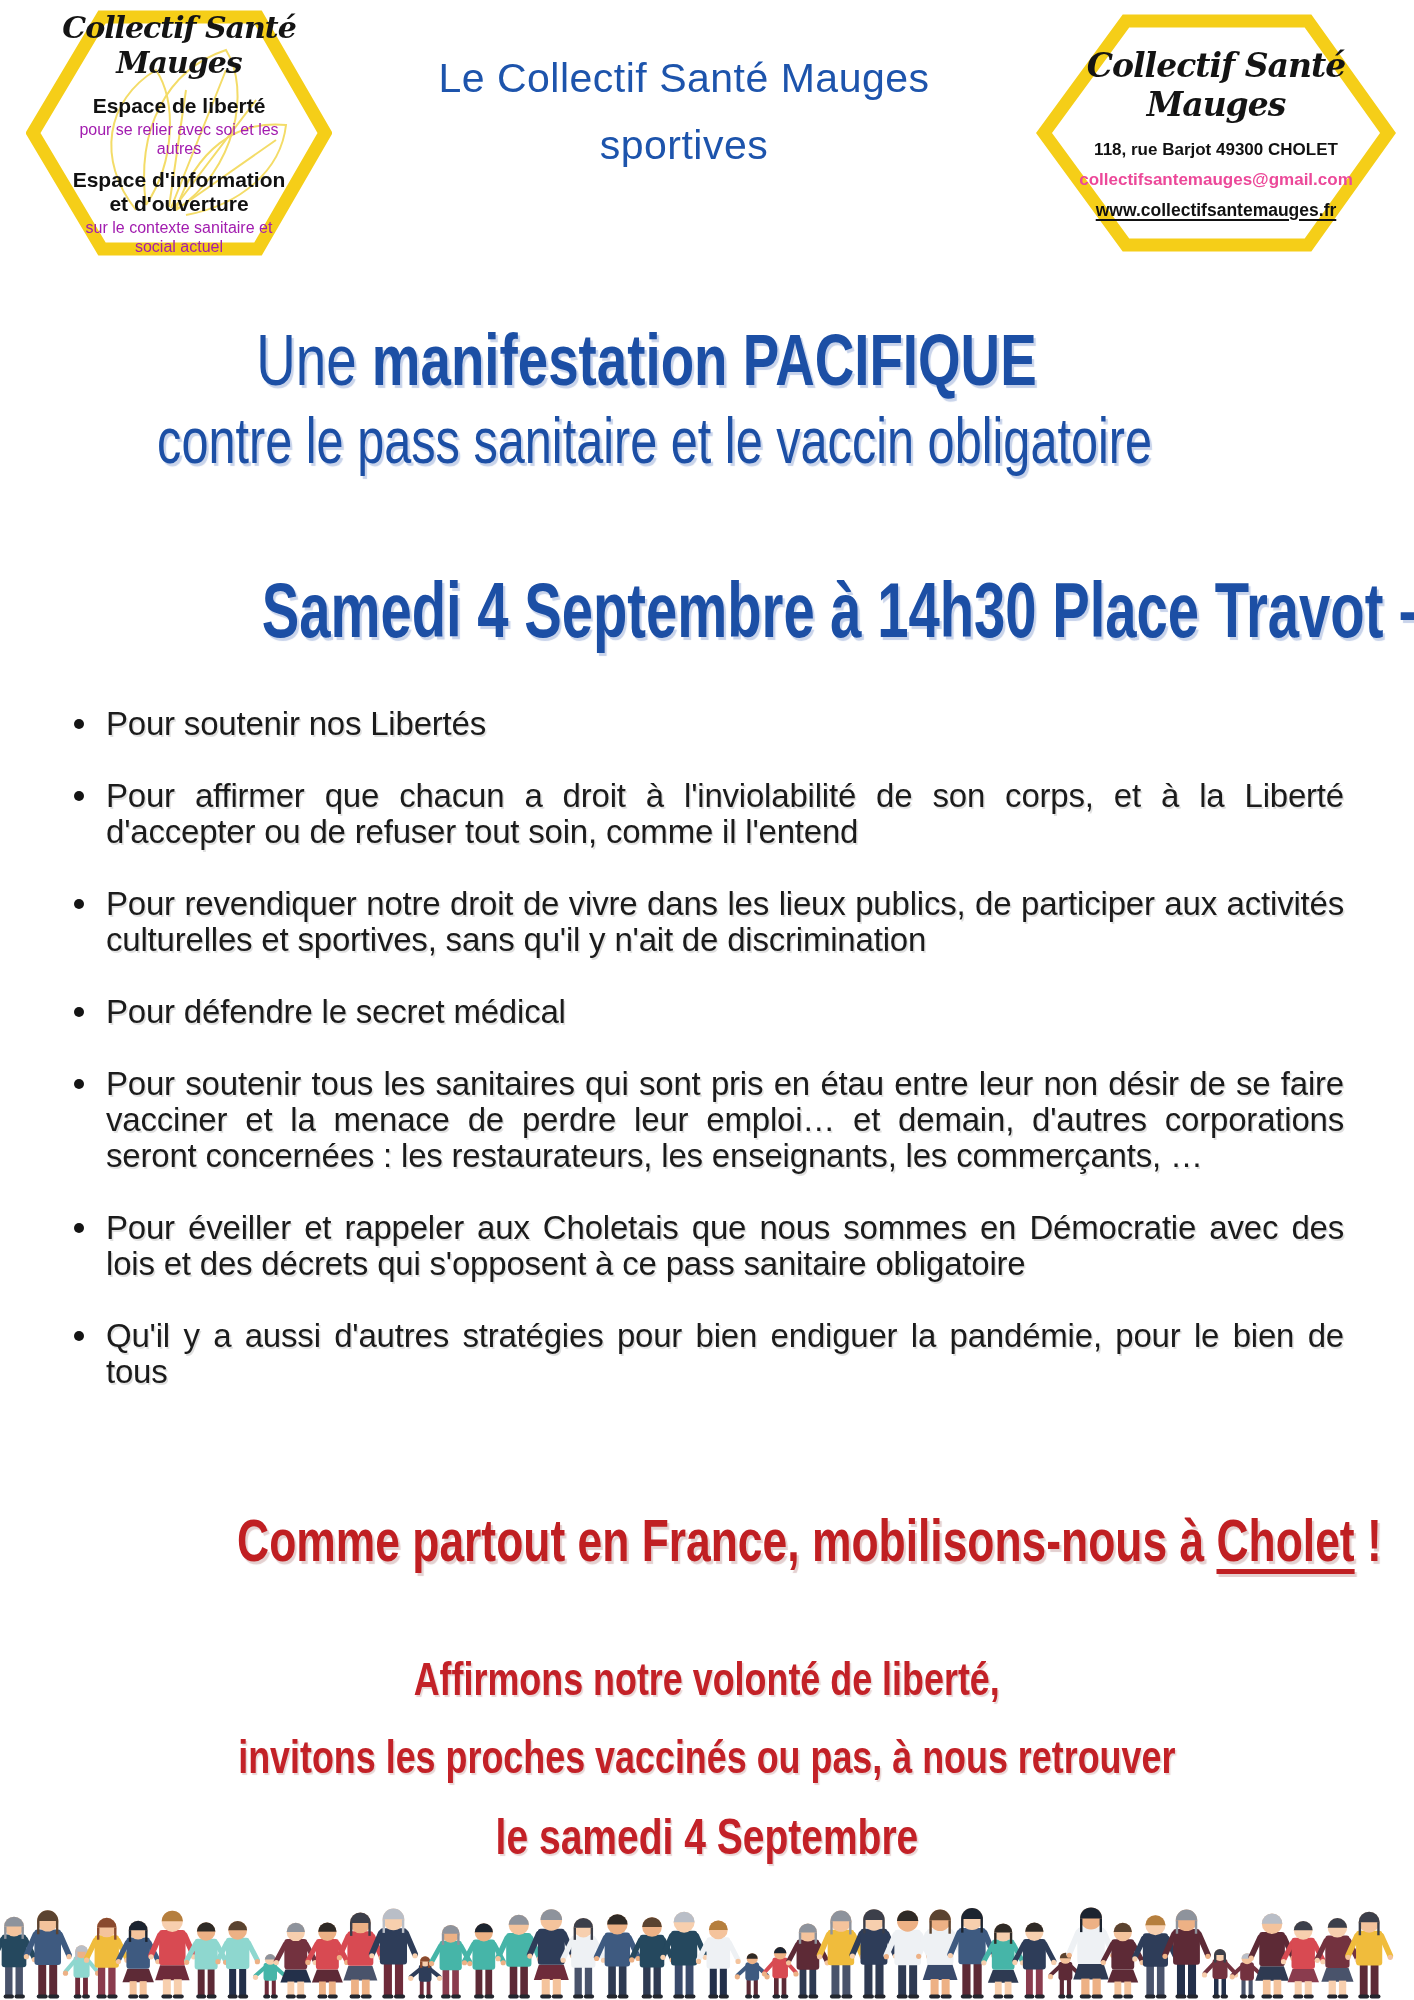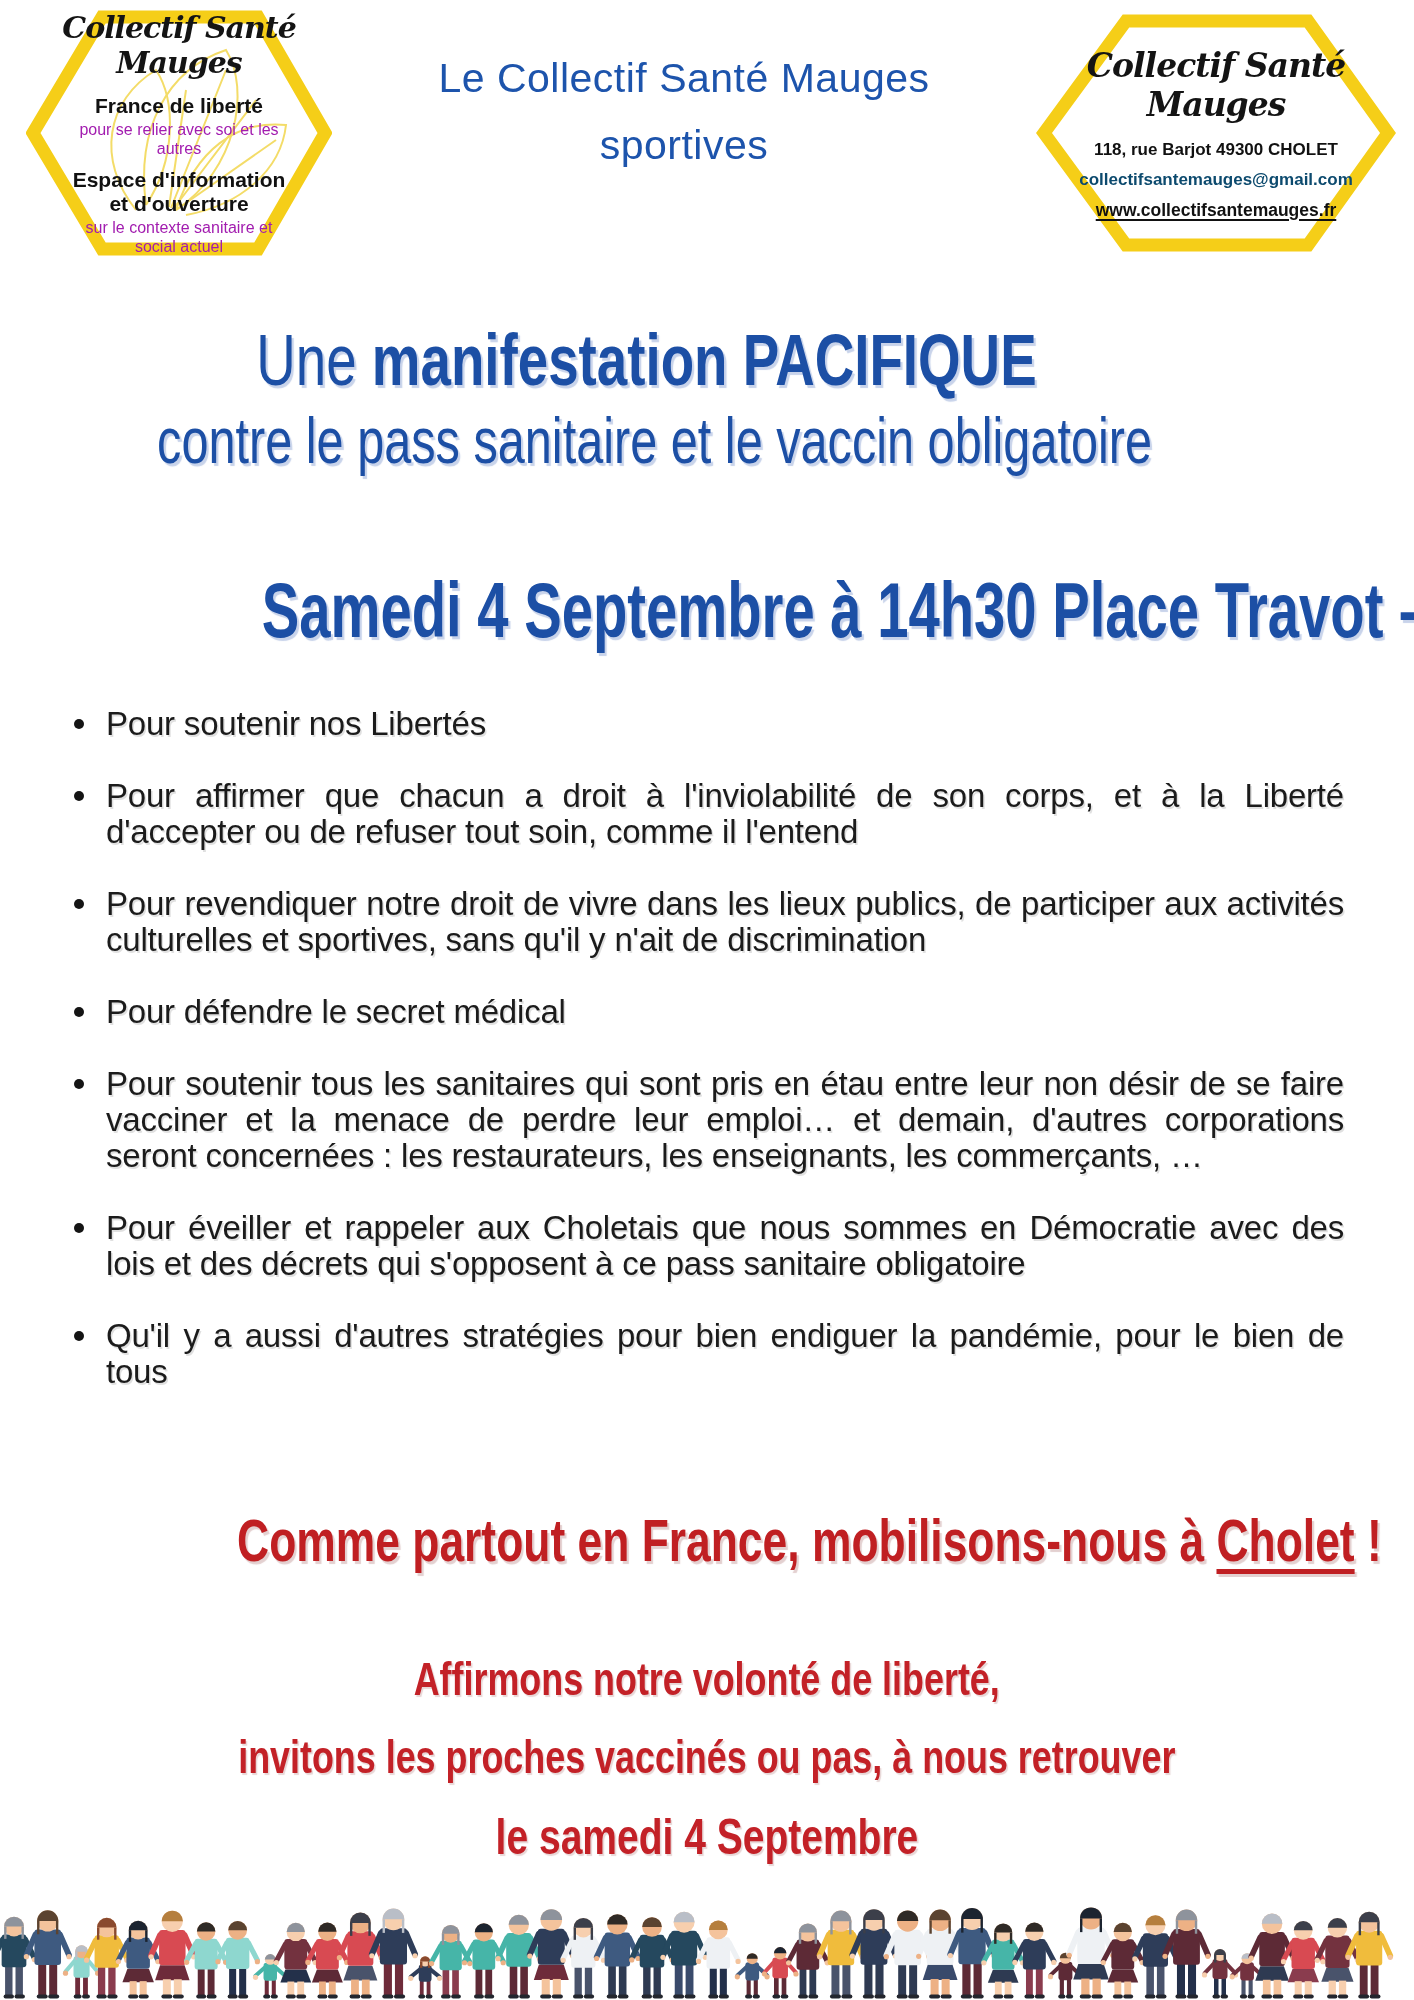--- a/index.html
+++ b/index.html
@@ -14,21 +14,21 @@
   .hex-left{left:26px;top:10px;width:306px;height:246px;}
   .hex-right{left:1036px;top:14px;width:360px;height:238px;}
   .brand-script{font-family:"DejaVu Serif",serif;font-style:italic;font-weight:700;
                 color:#141414;letter-spacing:-1px;}
   .hex-left .brand-script{font-size:30px;margin-bottom:14px;}
   .hex-right .brand-script{font-size:33px;margin-bottom:16px;}
   .hex-bold{font-weight:700;font-size:21px;line-height:1.1;color:#111;}
   .hex-sub{font-size:16px;line-height:1.2;color:#a21caf;margin-top:3px;}
   .hex-gap{height:16px;}
   .hex-addr{font-weight:700;font-size:17px;color:#111;margin-bottom:10px;}
-  .hex-mail{font-size:17px;color:#0c4a6e;font-weight:700;margin-bottom:10px;}
+  .hex-mail{font-size:17px;color:#ec4899;font-weight:700;margin-bottom:10px;}
   .hex-web{font-size:17.5px;color:#111;font-weight:700;text-decoration:underline;
            text-decoration-thickness:2px;text-underline-offset:3px;}
 
   
   .center-head{position:absolute;left:332px;top:58px;width:704px;text-align:center;
                color:#1d54ac;font-size:41px;font-weight:500;line-height:1.0;letter-spacing:.5px;}
   .center-head .l2{margin-top:26px;}
 
   
   .shout{display:block;text-align:center;}
@@ -82,21 +82,21 @@
       <polygon points="76,7 232,7 299,123 232,239 76,239 7,123" fill="#ffffff" stroke="#f5ce18" stroke-width="13"></polygon>
       <g stroke="#f2d64e" stroke-width="2" fill="none" opacity=".85">
         <path d="M110,200 C70,150 80,90 130,60 C150,90 150,150 120,195"></path>
         <path d="M120,195 C110,120 140,60 200,40 C225,80 210,160 150,200"></path>
         <path d="M150,200 C170,140 210,110 260,115 C255,160 215,195 160,205"></path>
         <path d="M145,198 L200,60 M148,198 L230,90 M150,200 L250,130 M143,197 L160,80"></path>
       </g>
     </svg>
     <div class="inner" style="padding:0 34px;">
       <div class="brand-script">Collectif Santé Mauges</div>
-      <div class="hex-bold">France de liberté</div>
+      <div class="hex-bold">Espace de liberté</div>
       <div class="hex-sub">pour se relier avec soi et les autres</div>
       <div class="hex-gap"></div>
       <div class="hex-bold" style="width:230px;">Espace d'information et d'ouverture</div>
       <div class="hex-sub" style="width:220px;">sur le contexte sanitaire et social actuel</div>
     </div>
   </div>
 
   <div class="center-head">
     <div class="l1">Le Collectif Santé Mauges</div>
     <div class="l2">sportives</div>

